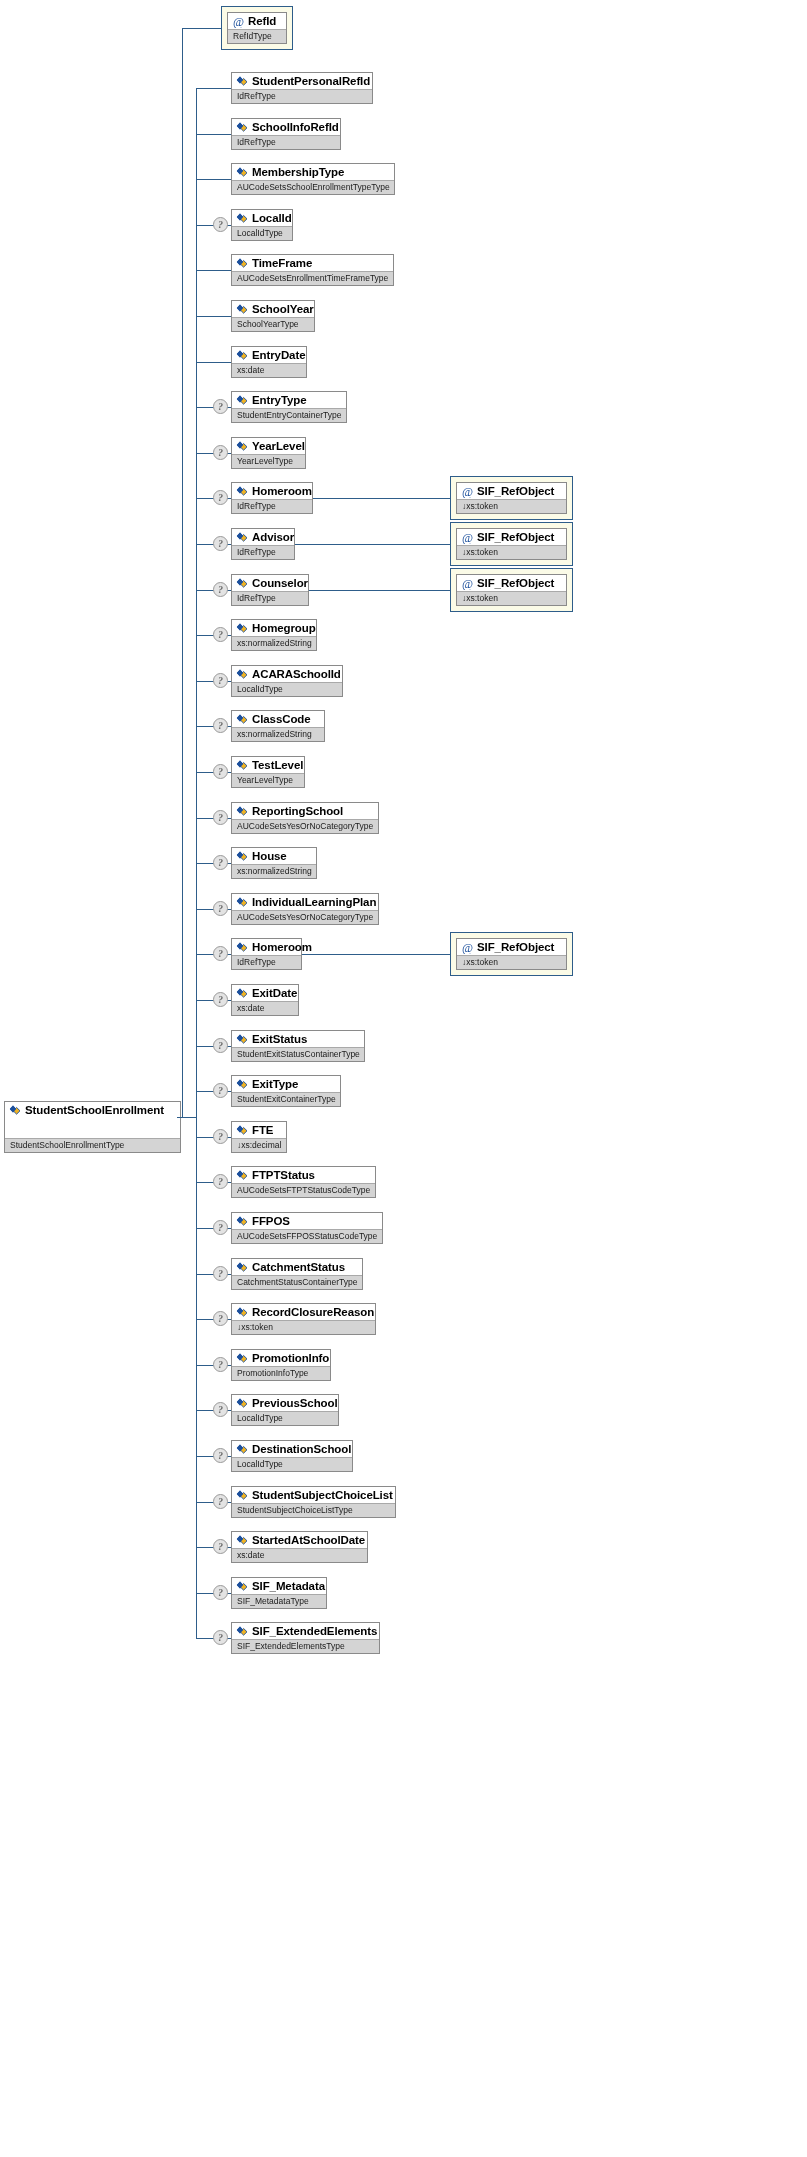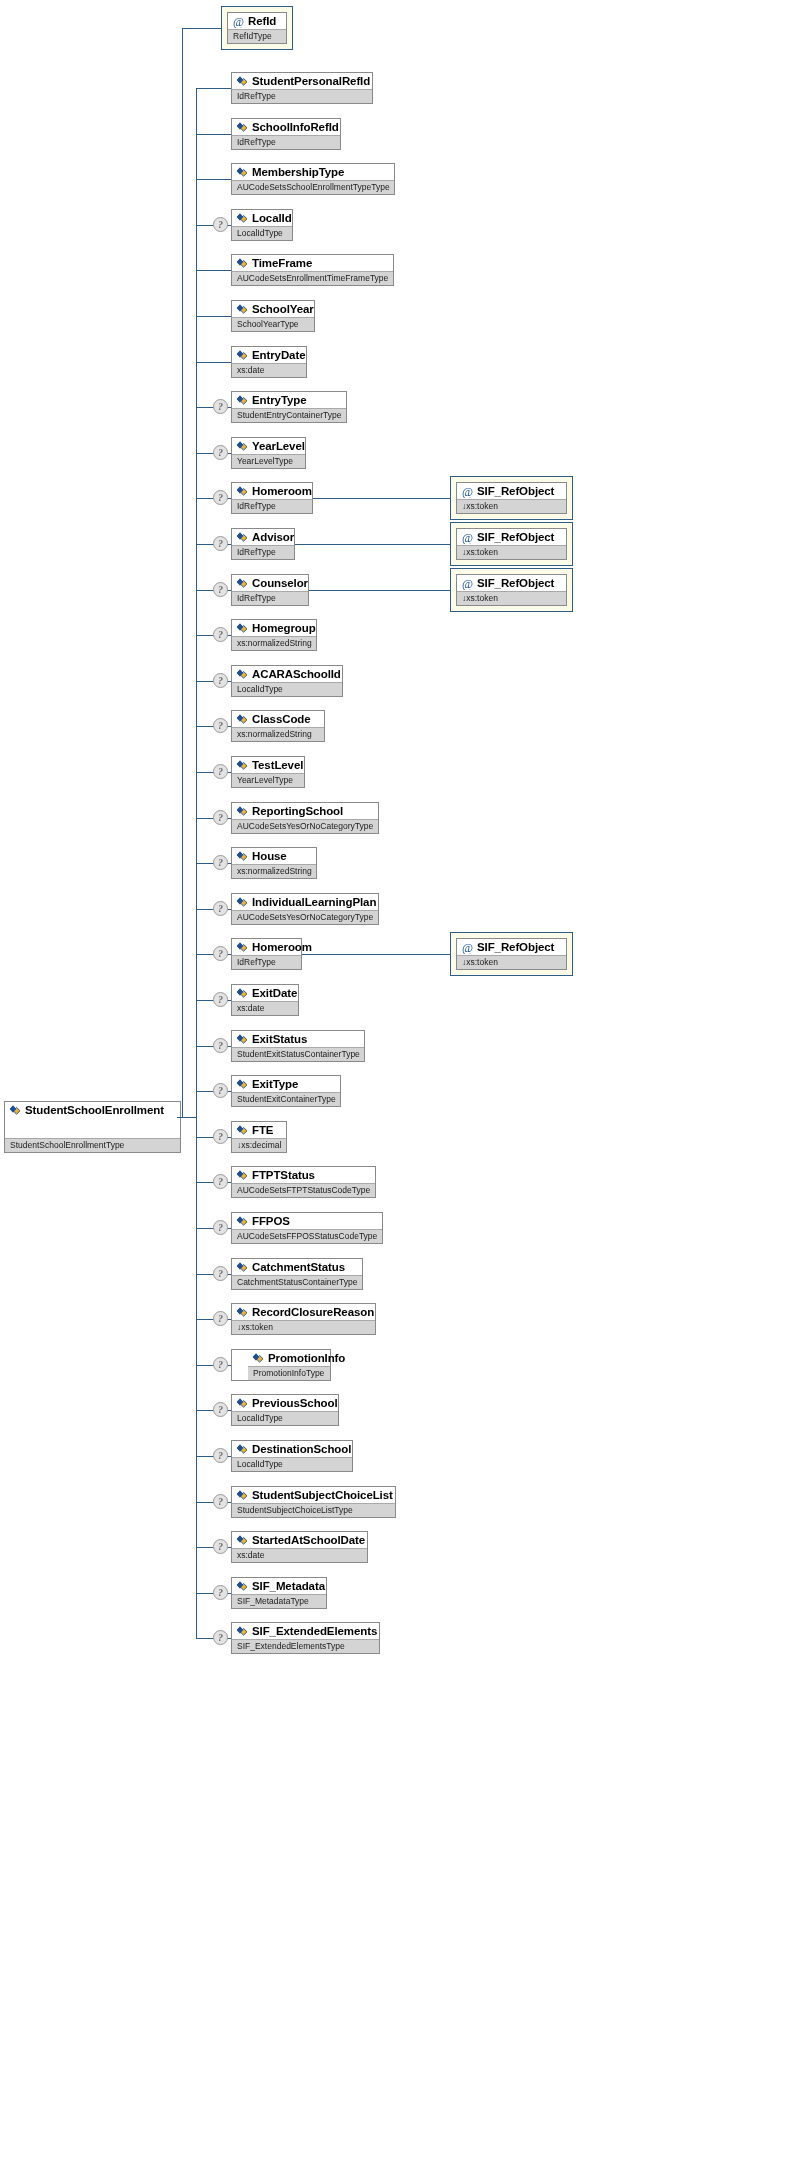--- a/index.html
+++ b/index.html
@@ -593,21 +593,21 @@
             <polygon points="7.6,3.5 11,6.8 7.6,10.2 4.2,6.8" fill="#f0b323" stroke="#1b4f9c" stroke-width="0.9"></polygon>
             <polygon points="4,1.5 7.2,5 4,8.5 0.8,5" fill="#1b4f9c"></polygon>
           </svg>
         </span>
         <span class="label">RecordClosureReason</span>
       </div>
       <div class="type">↓xs:token</div>
     </div>
     <div class="line h" style="top: 1319px; left: 196px; width: 35px;"></div>
     <div class="qmark" style="left: 213px; top: 1311px;">?</div>
-    <div class="node" style="width: 100px; left: 231px; top: 1349px; padding-left: 16px;">
+    <div class="node" style="width: 100px; left: 231px; top: 1349px;">
       <div class="name">
         <span class="ico ico-element">
           <svg width="12" height="12" viewBox="0 0 12 12">
             <polygon points="4,1.5 7.2,5 4,8.5 0.8,5" fill="#1b4f9c"></polygon>
             <polygon points="7.6,3.5 11,6.8 7.6,10.2 4.2,6.8" fill="#f0b323" stroke="#1b4f9c" stroke-width="0.9"></polygon>
             <polygon points="4,1.5 7.2,5 4,8.5 0.8,5" fill="#1b4f9c"></polygon>
           </svg>
         </span>
         <span class="label">PromotionInfo</span>
       </div>

